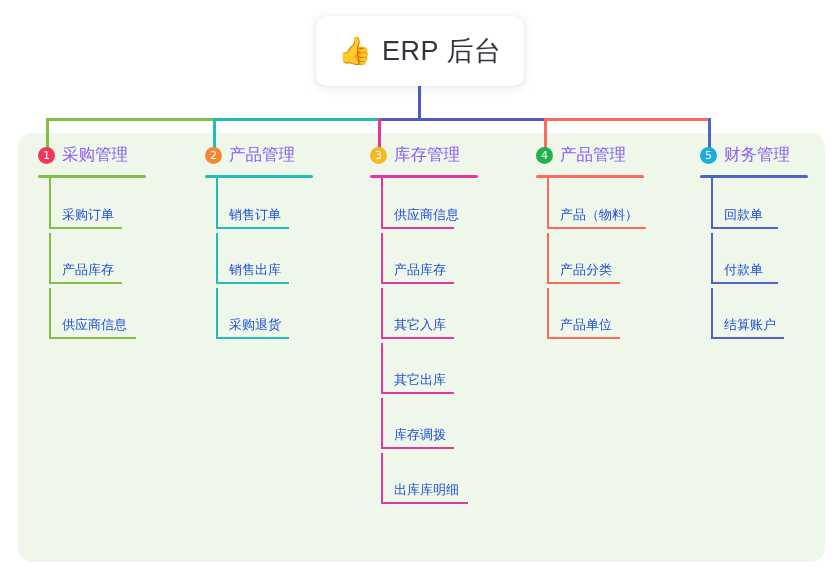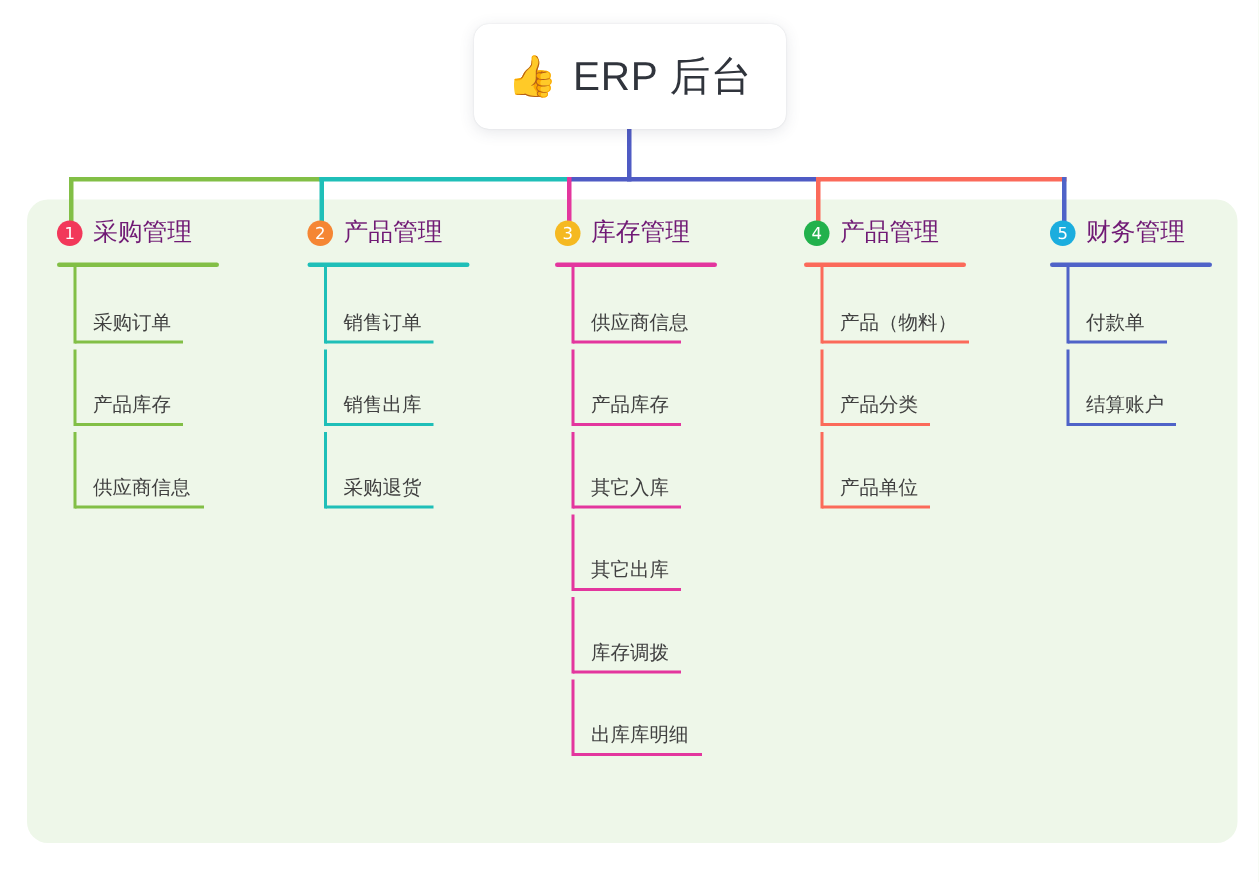--- a/index.html
+++ b/index.html
@@ -39,31 +39,31 @@
   .col{position:absolute;top:142px;}
   .col-head{
     display:flex;align-items:center;gap:7px;height:26px;
     white-space:nowrap;
   }
   .badge{
     width:17px;height:17px;border-radius:50%;
     color:#fff;font-size:11px;line-height:17px;text-align:center;
     flex:0 0 17px;font-family:"DejaVu Sans",sans-serif;
   }
-  .head-label{font-size:16.5px;color:#701a75;}
+  .head-label{font-size:16.5px;color:#8b5cf6;}
   .head-rule{height:3px;border-radius:2px;margin-top:7px;}
 
   .items{position:relative;margin-top:0;}
   .item{
     position:relative;
     height:55px;
   }
   .item-label{
     position:absolute;left:24px;bottom:9px;
-    font-size:13px;color:#404040;white-space:nowrap;
+    font-size:13px;color:#1d4ed8;white-space:nowrap;
   }
   .item-rule{
     position:absolute;left:12px;bottom:4px;height:1.6px;
   }
   .item-stem{
     position:absolute;left:11px;top:0;bottom:4px;width:1.6px;
   }
 </style>
 </head>
 <body>
@@ -204,20 +204,25 @@
       </div>
       <div class="col" style="left: 700px;">
         <div class="col-head">
           <span class="badge" style="background: rgb(27, 173, 222);">5</span>
           <span class="head-label">财务管理</span>
         </div>
         <div class="head-rule" style="width: 108px; background: rgb(79, 99, 200);"></div>
         <div class="items">
           <div class="item">
             <div class="item-stem" style="background: rgb(79, 99, 200);"></div>
+            <div class="item-label">回款单</div>
+            <div class="item-rule" style="width: 66px; background: rgb(79, 99, 200);"></div>
+          </div>
+          <div class="item">
+            <div class="item-stem" style="background: rgb(79, 99, 200);"></div>
             <div class="item-label">付款单</div>
             <div class="item-rule" style="width: 66px; background: rgb(79, 99, 200);"></div>
           </div>
           <div class="item">
             <div class="item-stem" style="background: rgb(79, 99, 200);"></div>
             <div class="item-label">结算账户</div>
             <div class="item-rule" style="width: 72px; background: rgb(79, 99, 200);"></div>
           </div>
         </div>
       </div>

